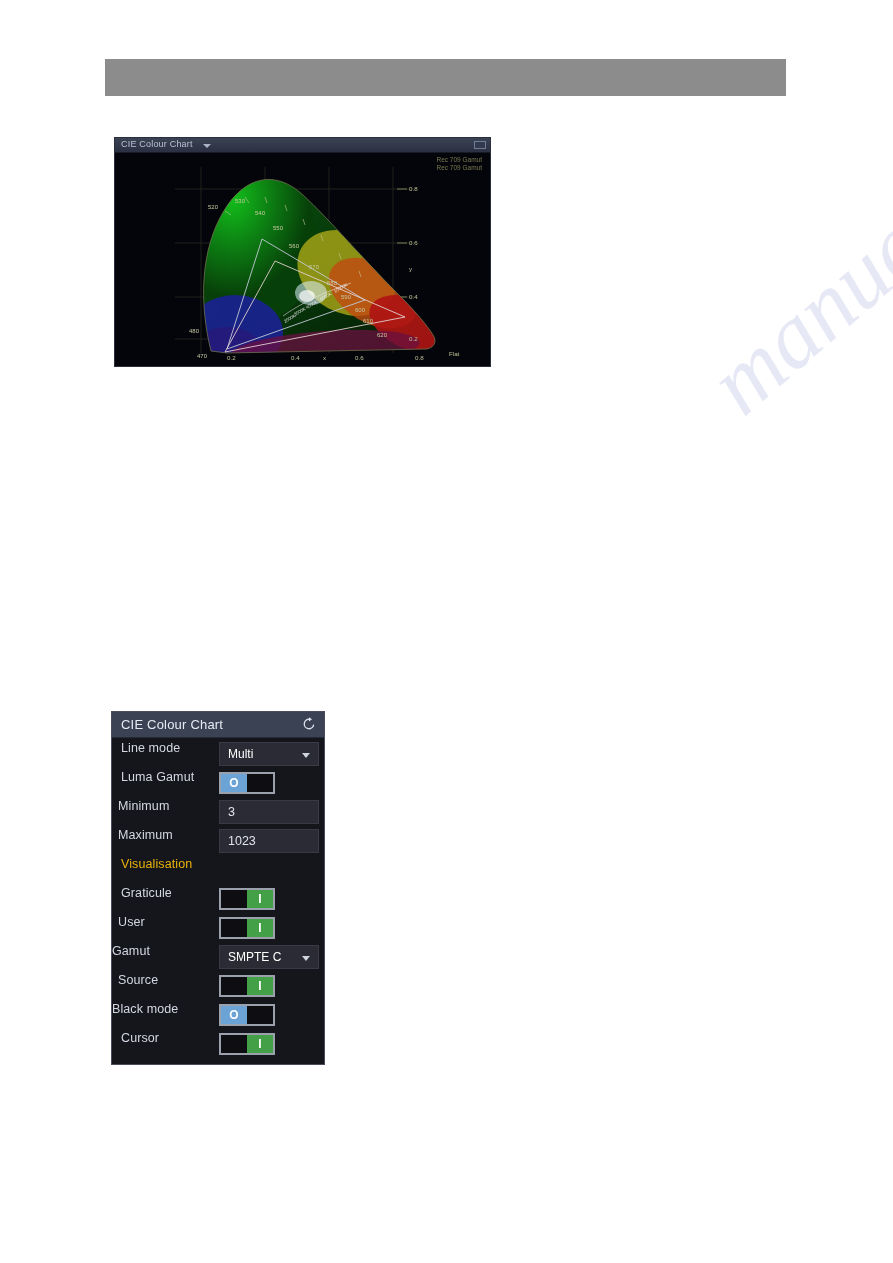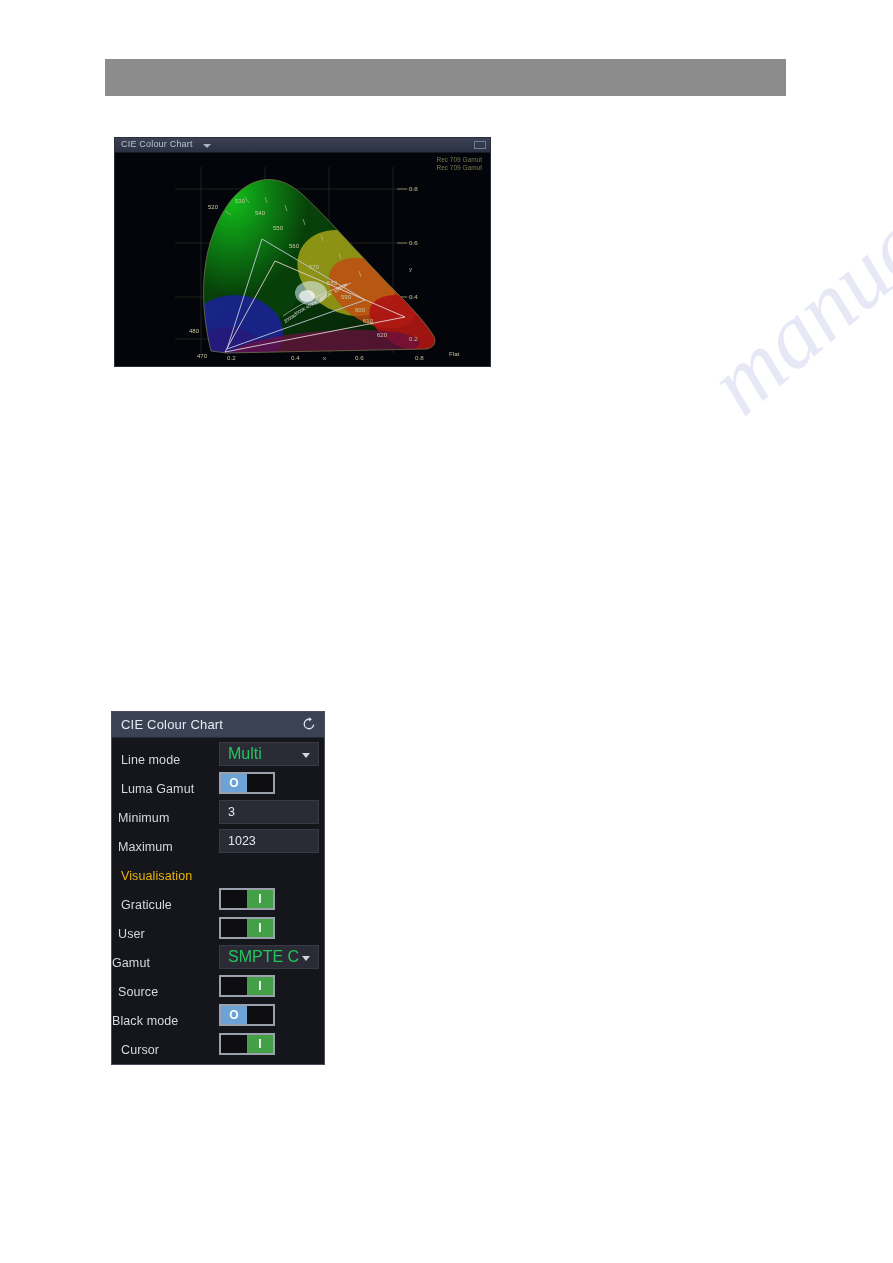--- a/index.html
+++ b/index.html
@@ -131,21 +131,21 @@
     height: 14px;
   }
 
   .rows { padding: 3px 0 4px 0; }
 
   .row {
     position: relative;
     height: 26px;
     margin: 0 0 3px 0;
     display: flex;
-    align-items: flex-end;
+    align-items: flex-start;
   }
   .row-label {
     font-size: 12.5px;
     color: #d4d8e2;
     white-space: nowrap;
     letter-spacing: .1px;
   }
   .row.indent0 .row-label { padding-left: 9px; }
   .row.indent1 .row-label { padding-left: 6px; }
   .row.indent2 .row-label { }
@@ -164,22 +164,22 @@
     width: 100px;
     height: 24px;
     background: #2b2b35;
     border: 1px solid #3a3a46;
     box-sizing: border-box;
     position: relative;
     display: flex;
     align-items: center;
   }
   .dropdown-value {
-    font-size: 16px;
-    color: #22c55e;
+    font-size: 12px;
+    color: #ffffff;
     padding-left: 8px;
   }
   .dropdown-arrow {
     position: absolute;
     right: 8px;
     top: 10px;
     width: 0; height: 0;
     border-left: 4.5px solid transparent;
     border-right: 4.5px solid transparent;
     border-top: 5px solid #cfd4de;

